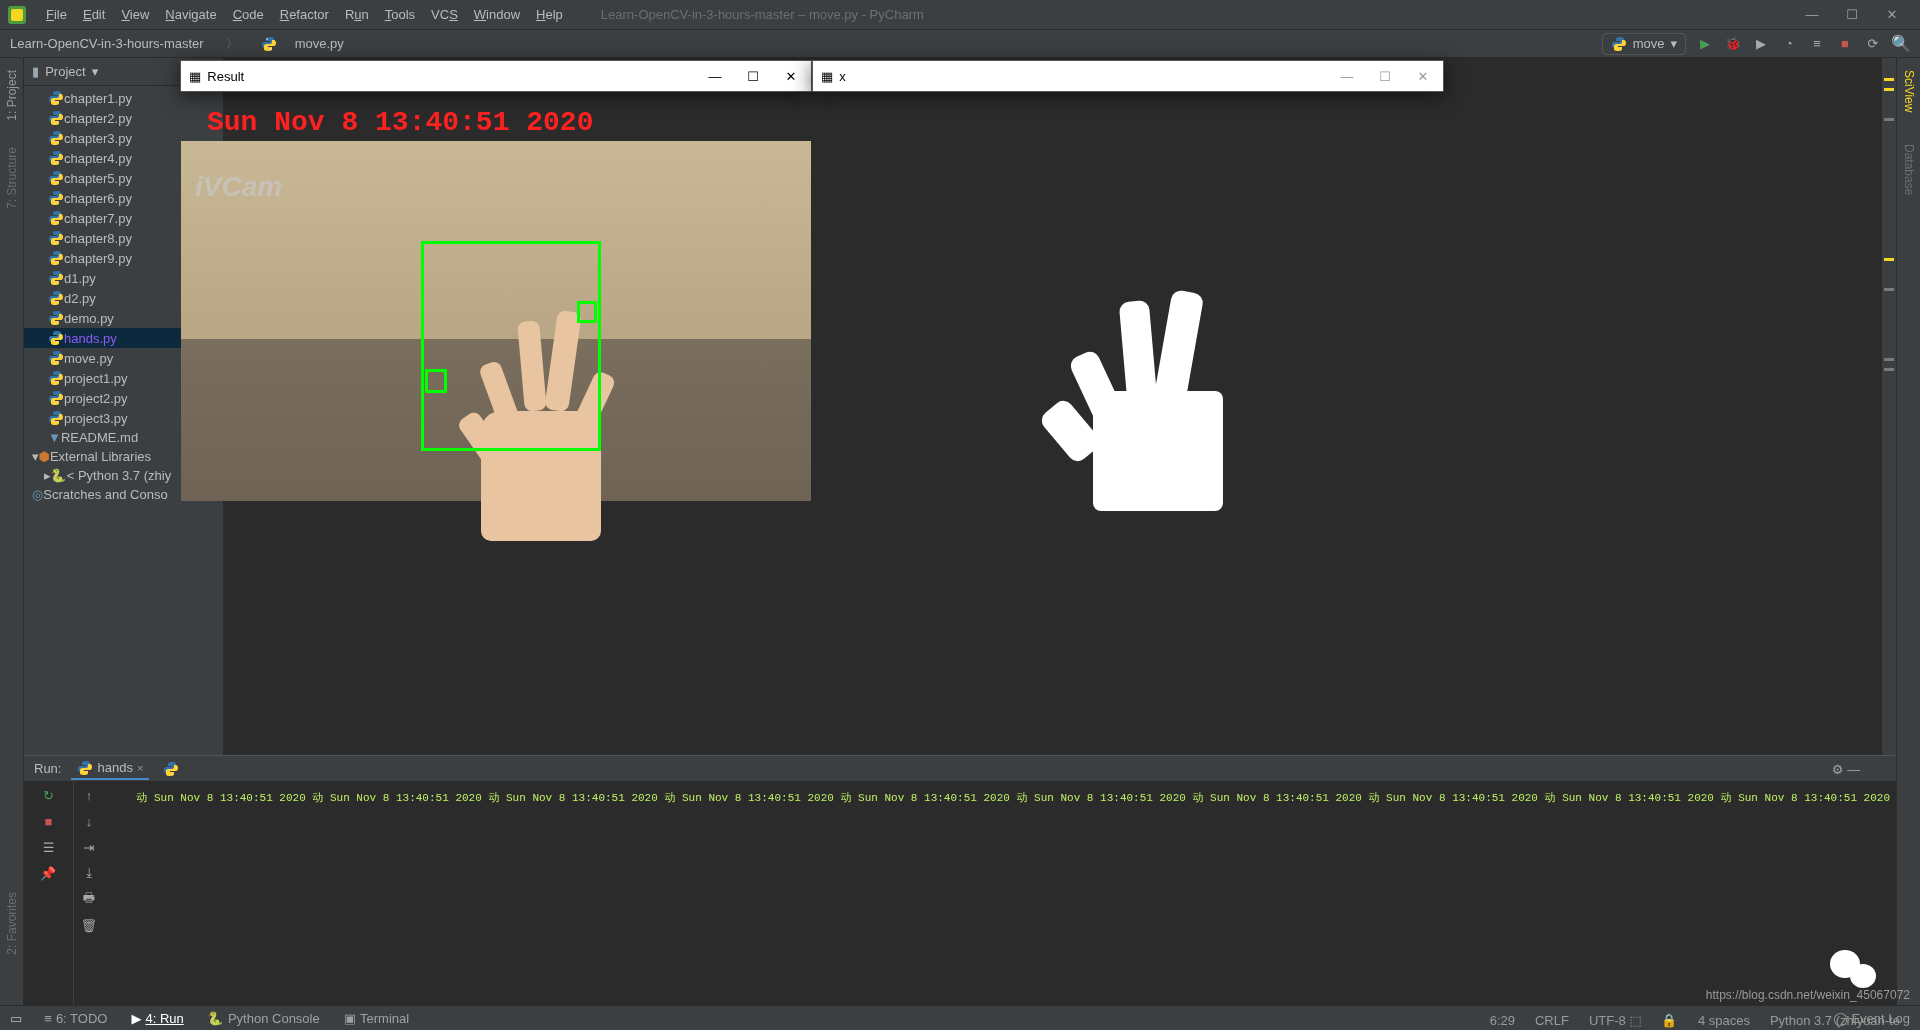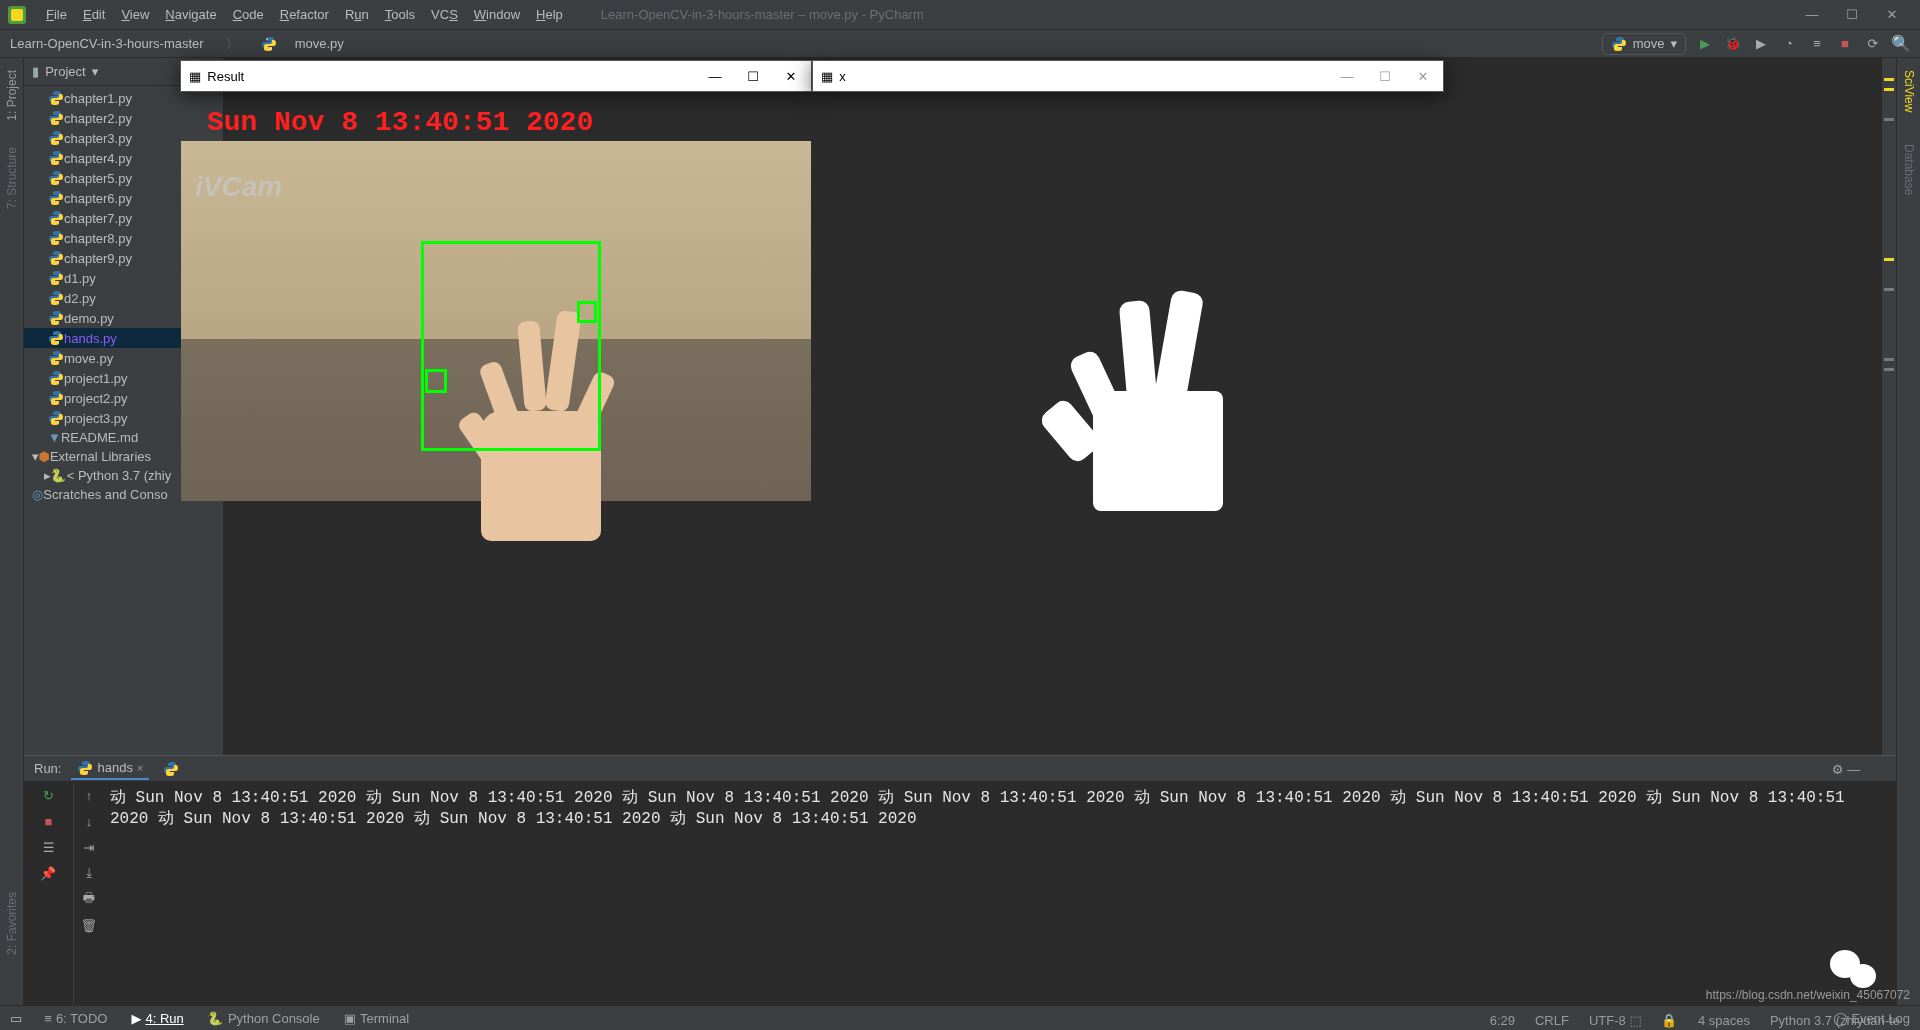--- a/index.html
+++ b/index.html
@@ -55,21 +55,21 @@
 .mask-hand { position:absolute; left:230px; top:200px; width:210px; height:220px; }
 .mask-palm { position:absolute; bottom:0; left:50px; width:130px; height:120px; background:#fff; border-radius:8px; }
 .mask-finger { position:absolute; background:#fff; border-radius:10px; }
 .run-panel { position:absolute; left:24px; right:24px; bottom:25px; height:250px; background:#2b2b2b; border-top:1px solid #555; display:flex; }
 .run-header { position:absolute; top:0; left:0; right:0; height:26px; background:#3c3f41; display:flex; align-items:center; padding:0 10px; gap:10px; border-bottom:1px solid #2b2b2b;}
 .run-tab { display:flex; align-items:center; gap:4px; padding:2px 6px; }
 .run-tab.active { border-bottom:2px solid #4a88c7; }
 .close-x { color:#999; font-size:11px; }
 .run-side { width:50px; padding-top:30px; display:flex; flex-direction:column; align-items:center; gap:8px; border-right:1px solid #3c3f41; }
 .run-side2 { width:30px; padding-top:30px; display:flex; flex-direction:column; align-items:center; gap:8px; }
-.run-out { flex:1; padding:32px 6px 6px 6px; font-family:"Consolas","Courier New",monospace; font-size:16px; color:#e5e5e5; line-height:21px; overflow:hidden; }
+.run-out { flex:1; padding:32px 6px 6px 6px; font-family:"Consolas","Courier New",monospace; font-size:11px; color:#bef264; line-height:21px; overflow:hidden;text-align:right; }
 .statusbar { position:absolute; bottom:0; left:0; right:0; height:25px; background:#3c3f41; border-top:1px solid #2b2b2b; display:flex; align-items:center; padding:0 10px; gap:18px; font-size:12px;}
 .bottom-tabs { display:flex; gap:16px; align-items:center; }
 .bottom-tab { display:flex; align-items:center; gap:4px; padding:2px 4px; color:#a0a0a0;}
 .bottom-tab.active { color:#fff; }
 .sb-right { margin-left:auto; display:flex; gap:18px; align-items:center; color:#9a9a9a;}
 .gear { position:absolute; right:30px; top:0; width:40px; height:26px; display:flex; align-items:center; justify-content:center; color:#a0a0a0; z-index:60;}
 .watermark { position:absolute; right:40px; bottom:40px; display:flex; align-items:center; gap:12px; z-index:100; }
 .wm-icon { width:50px; height:40px; position:relative; }
 .wm-c { position:absolute; background:#fff; border-radius:50%; }
 .wm-text { color:#fff; font-size:38px; font-weight:bold; letter-spacing:2px;}

